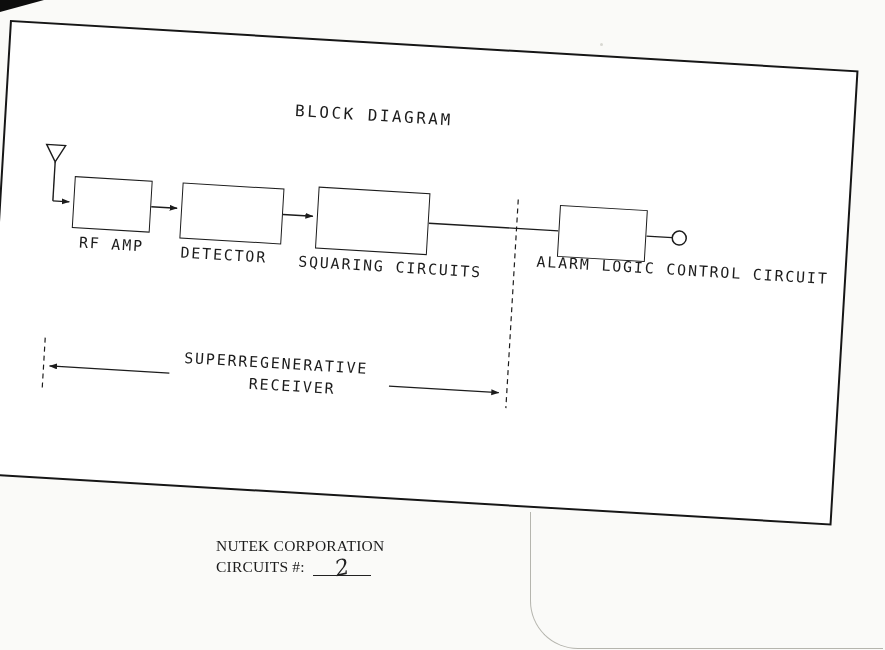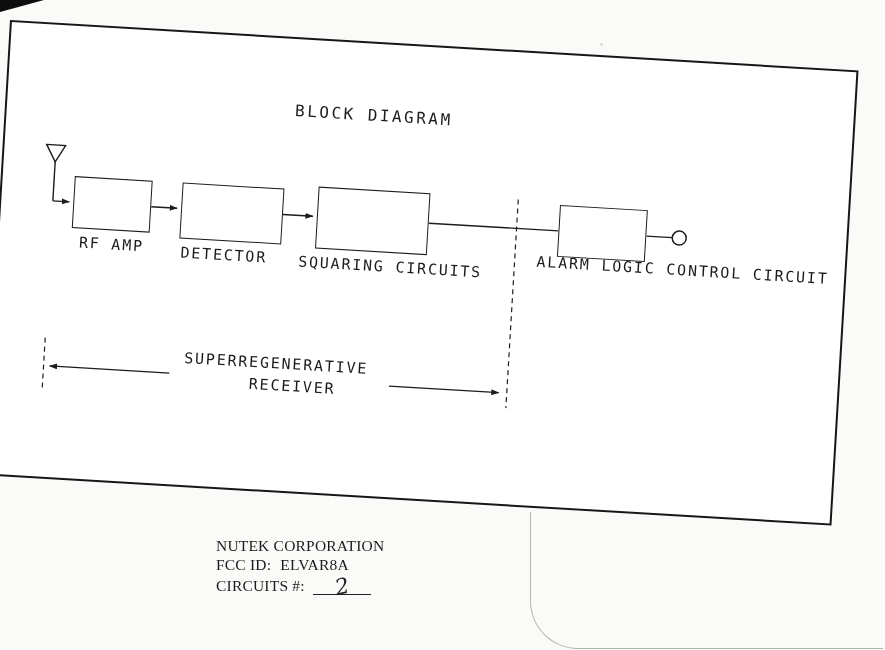--- a/index.html
+++ b/index.html
@@ -118,22 +118,19 @@
     <div class="abs lbl lbl3">SQUARING CIRCUITS</div>
     <div class="abs lbl lbl4">ALARM LOGIC CONTROL CIRCUIT</div>
 
     <div class="abs lbl sup1">SUPERREGENERATIVE</div>
     <div class="abs lbl sup2">RECEIVER</div>
   </div>
 
   <div class="footer">
     <div class="row">NUTEK CORPORATION</div>
     <div class="row">
-      <span>FCC ID:</span><span class="val">ELVAR8A</span>
-    </div>
-    <div class="row">
       <span>CIRCUITS #:</span><span class="exhibit-gap"><span class="hand-two">2</span></span>
     </div>
   </div>
 
   <div class="underlap"></div>
 
 </div>
 
 </body></html>

